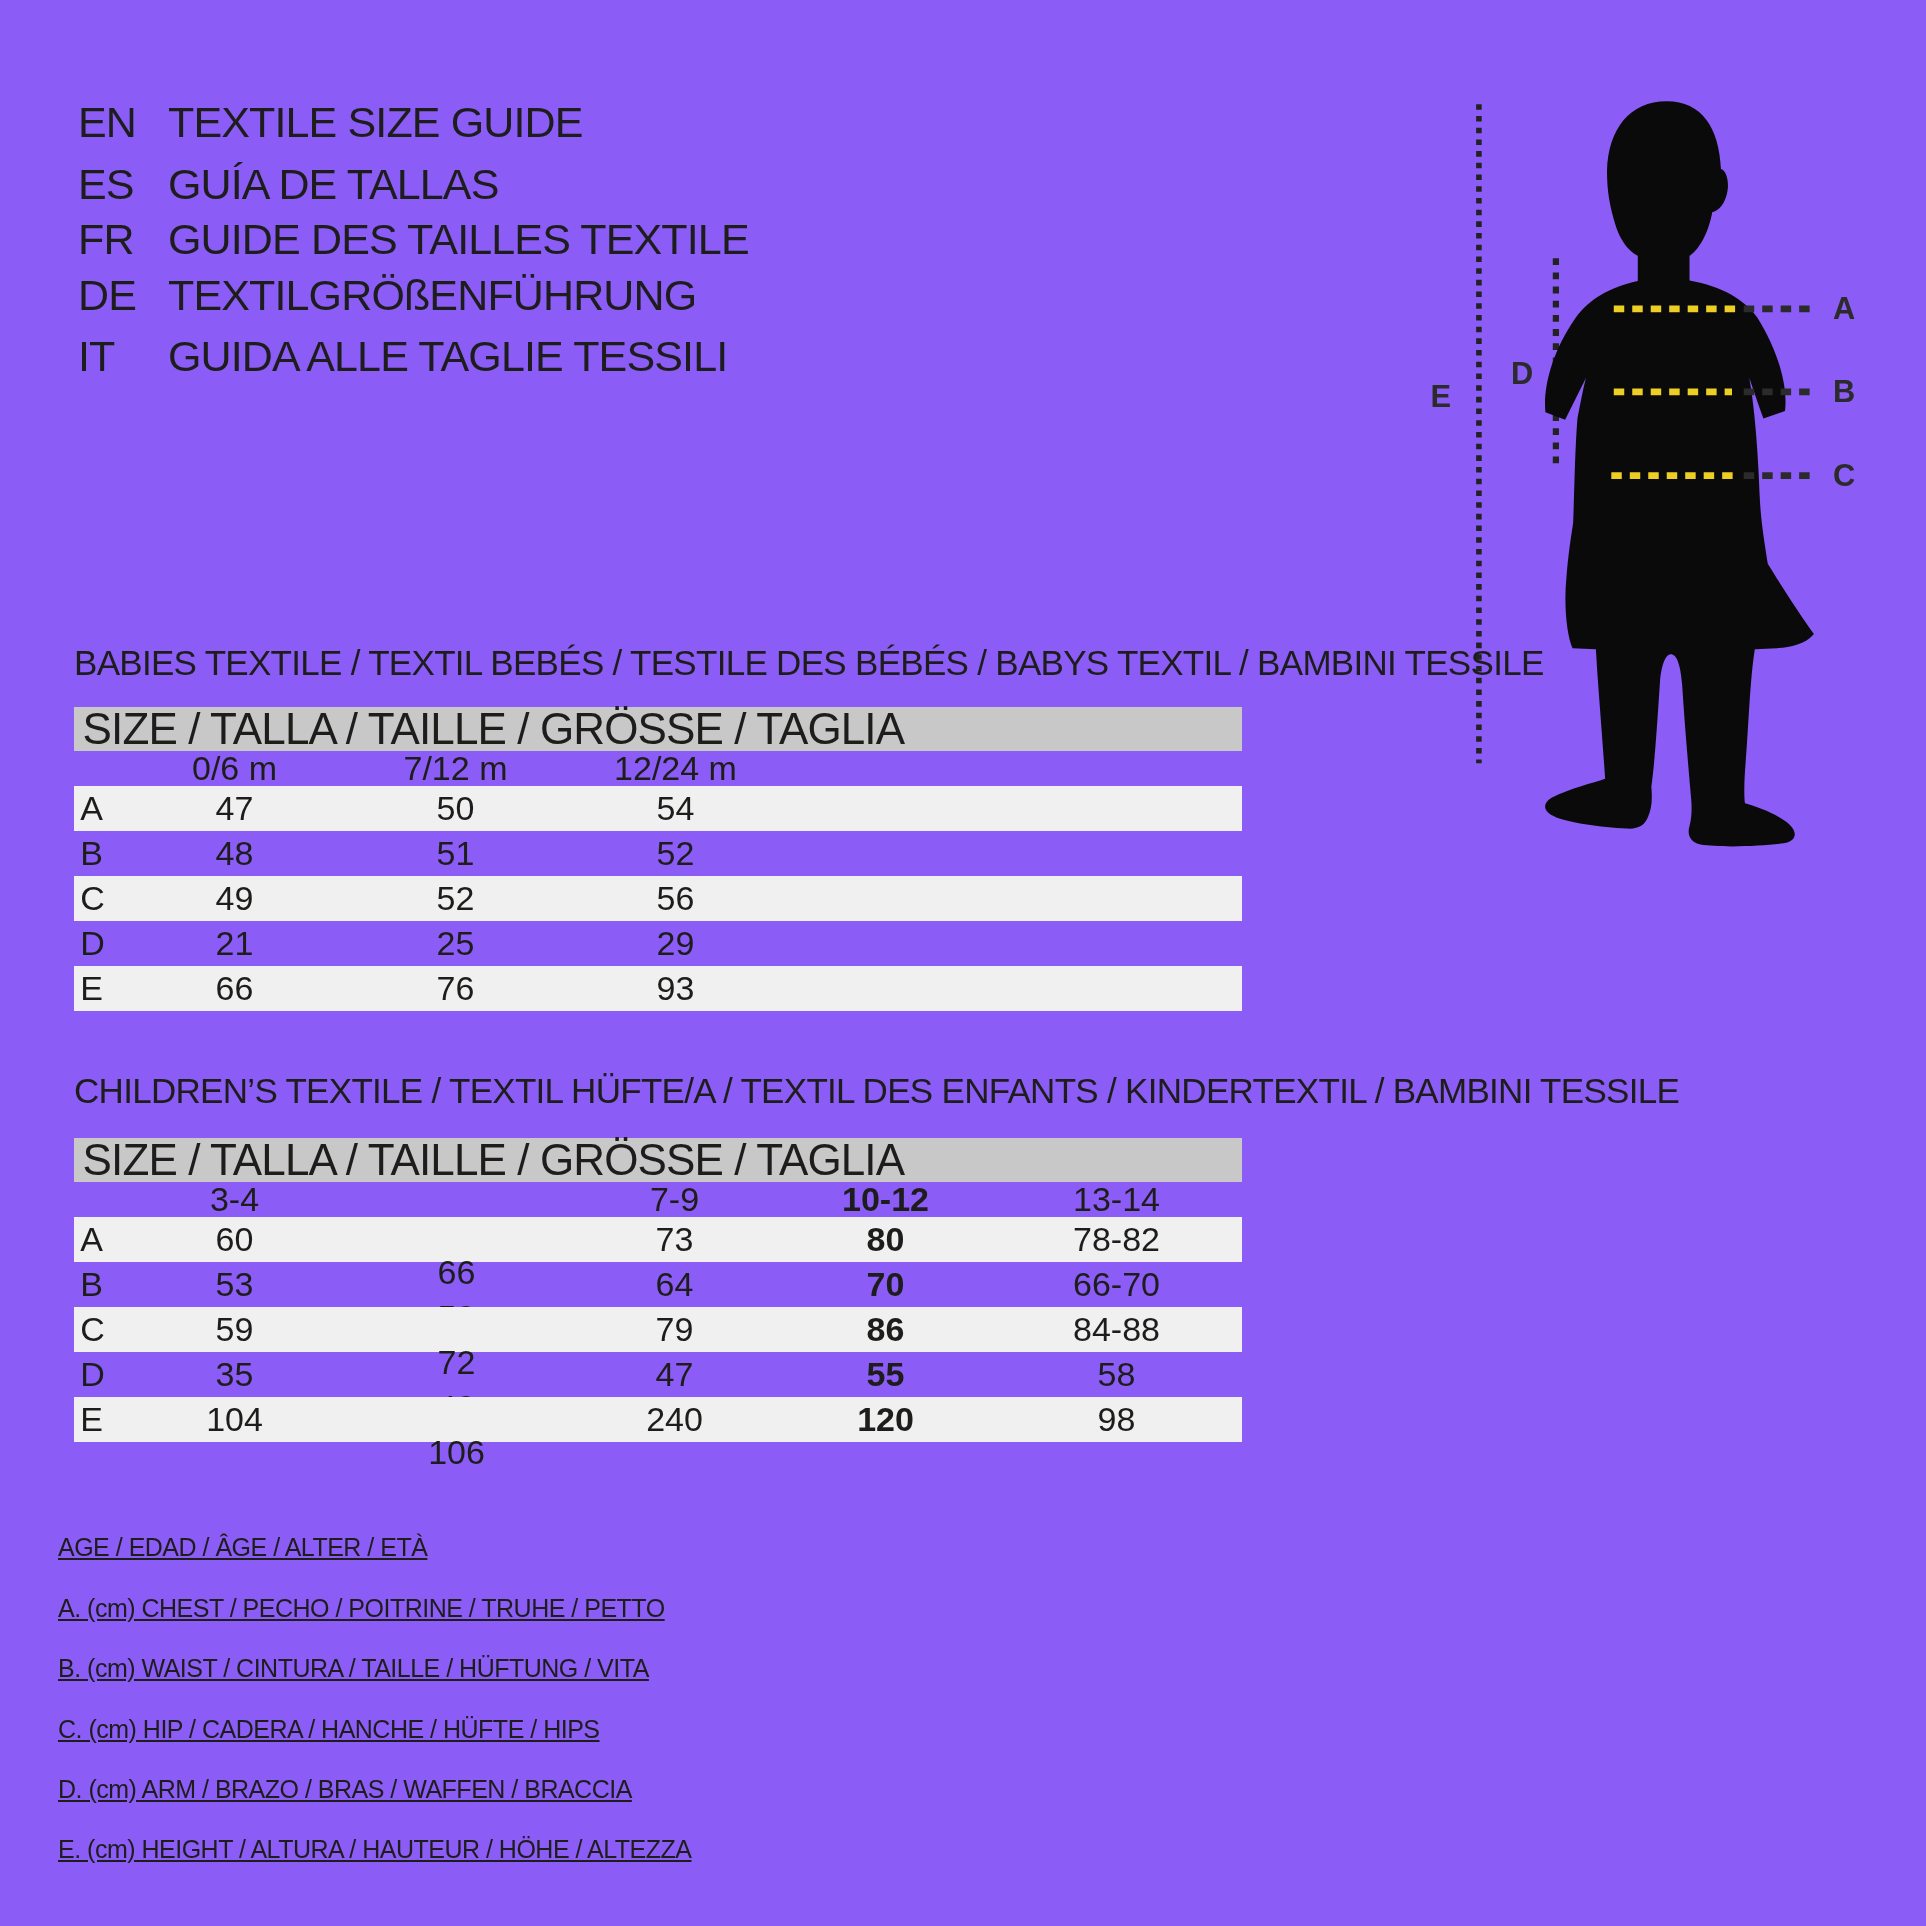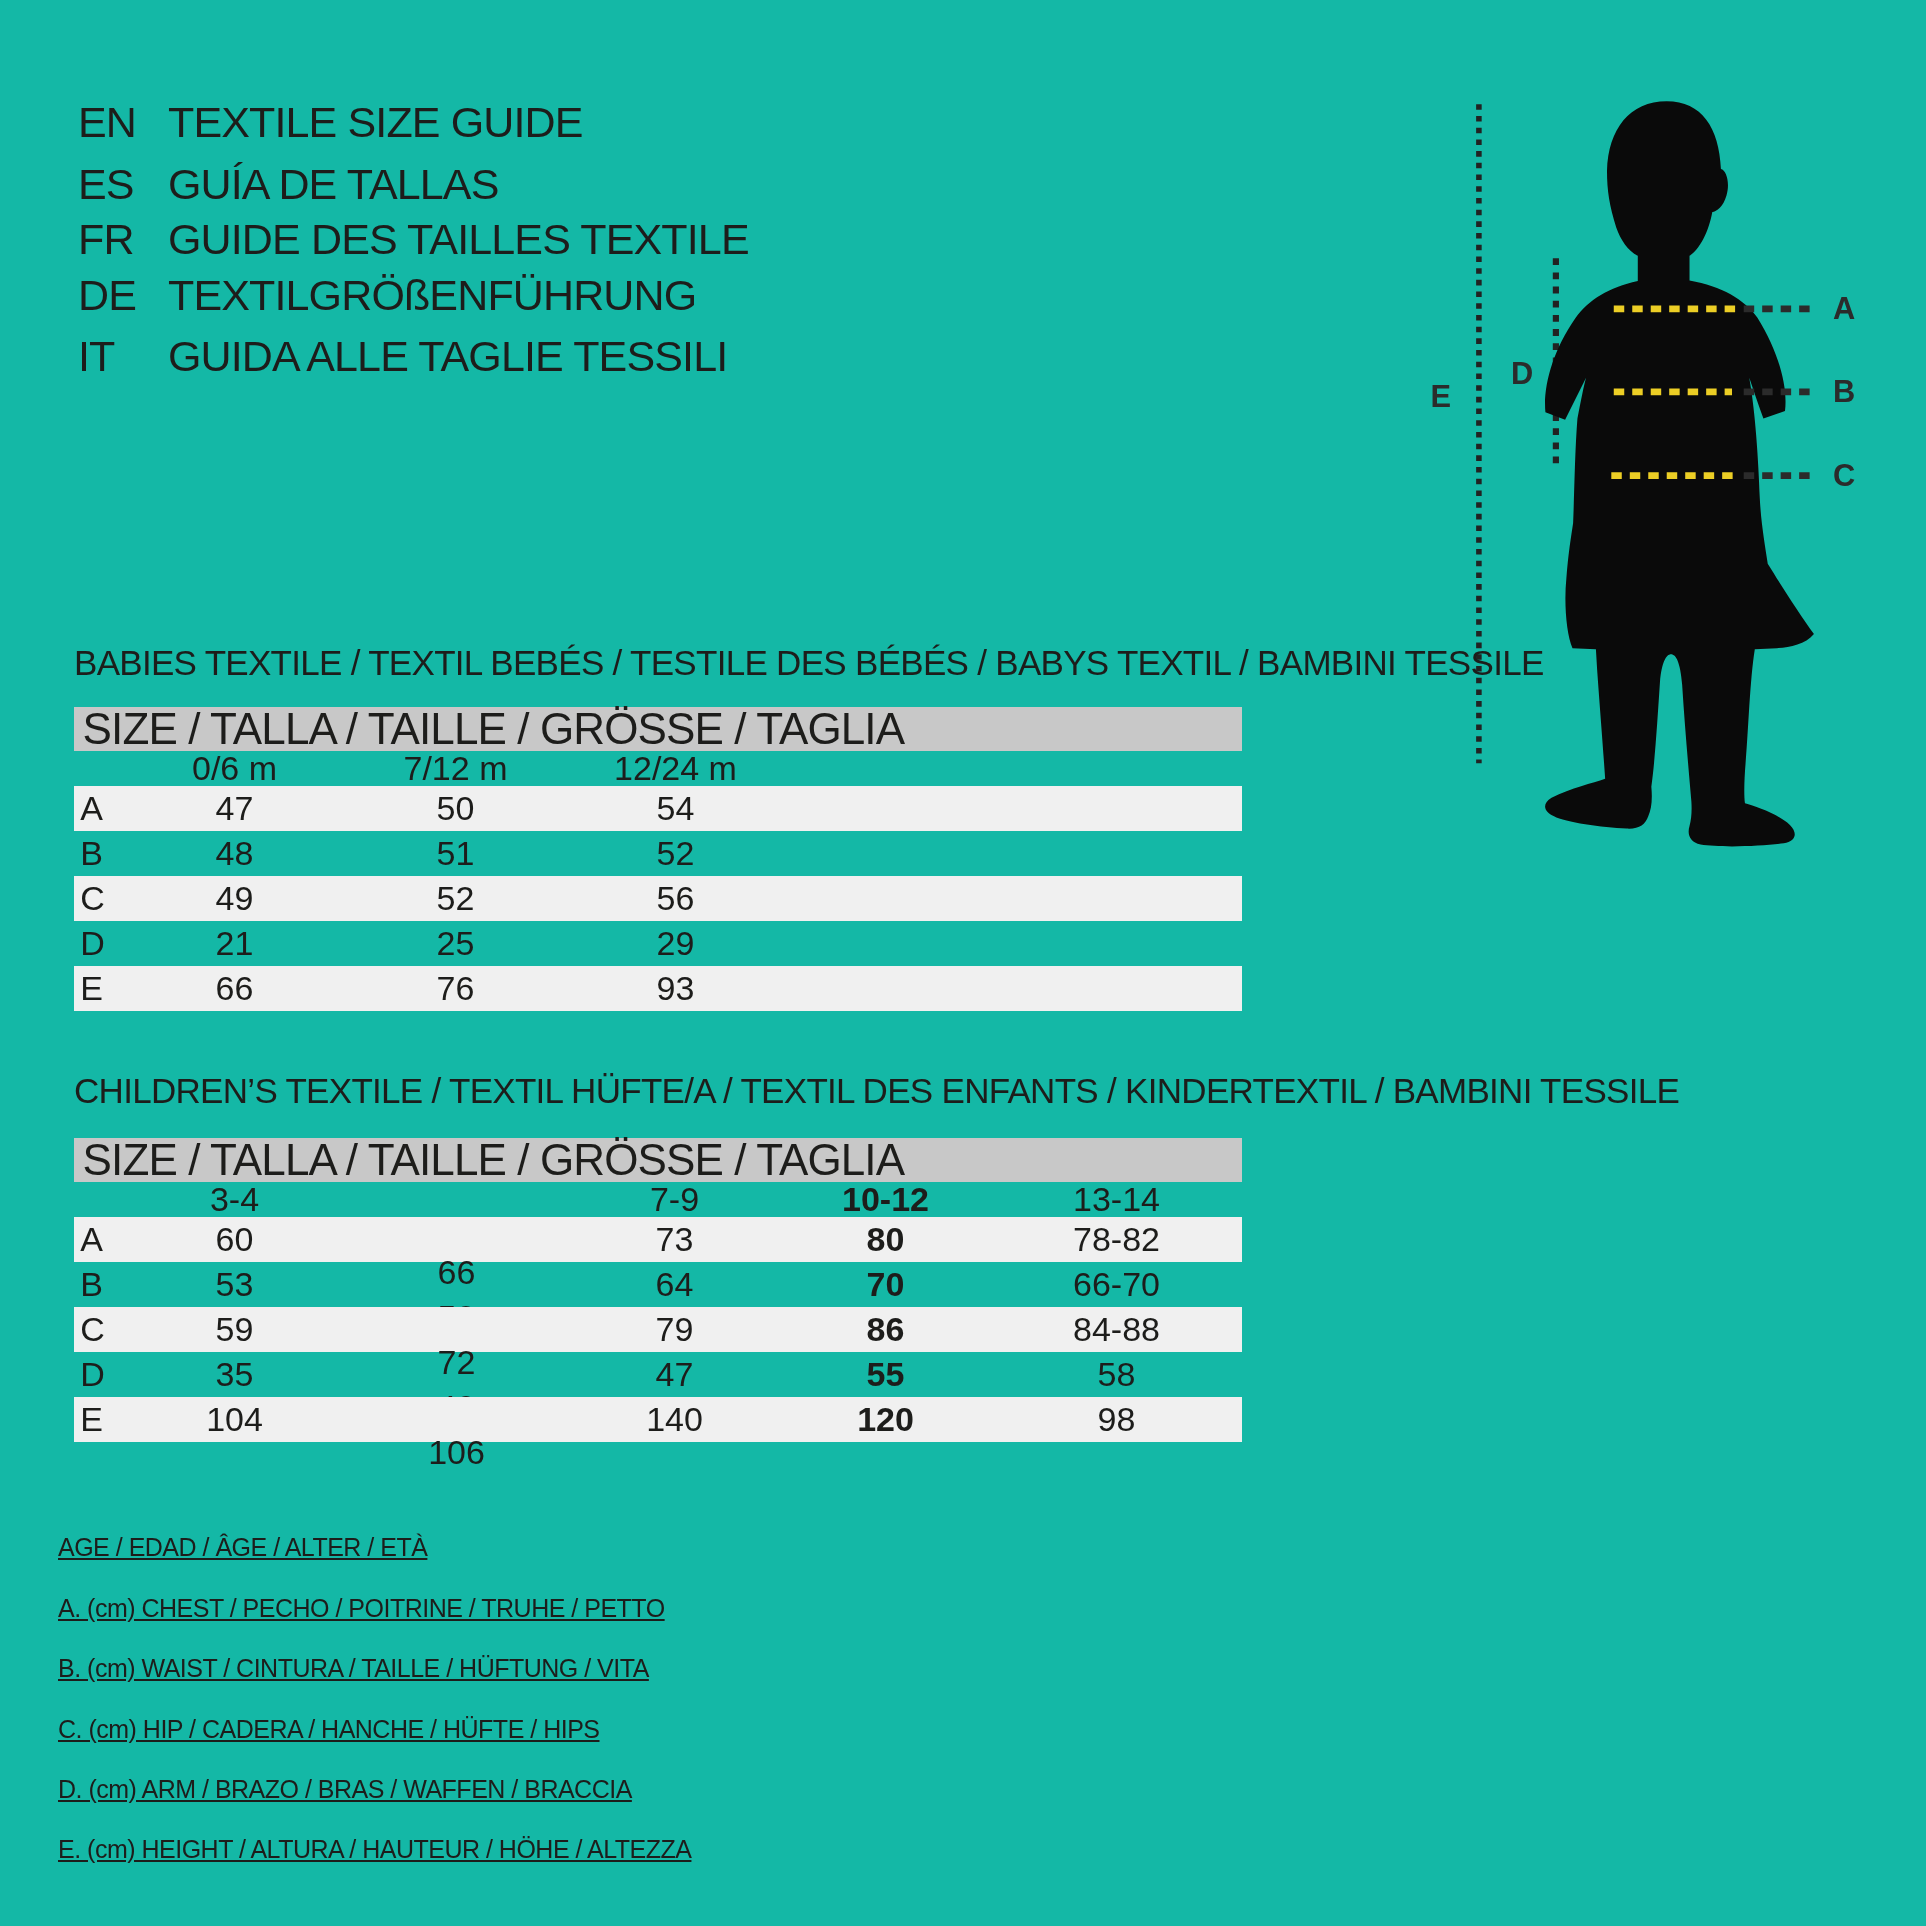--- a/index.html
+++ b/index.html
@@ -1,17 +1,17 @@
 <!DOCTYPE html>
 <html style="font-size:10px"><head>
 <meta charset="utf-8">
 <style>
   html,body{margin:0;padding:0;background:#ffffff;}
   #canvas{
-    position:relative;width:1926px;height:1926px;background:#14b8a6;overflow:hidden;
+    position:relative;width:1926px;height:1926px;background:#8b5cf6;overflow:hidden;
     font-family:"Liberation Sans", sans-serif;color:#1d1d1b;
   }
   
   .lang-row{position:absolute;left:78px;font-size:43px;line-height:1;letter-spacing:-0.02em;white-space:nowrap;}
   .lang-row .code{display:inline-block;width:90px;}
   
   .section-title{position:absolute;left:74px;font-size:35px;line-height:1;letter-spacing:-0.02em;white-space:nowrap;}
   
   .size-table{position:absolute;left:74px;width:1168px;}
   .size-bar{height:44px;background:#c8c8c8;display:flex;align-items:center;}
@@ -211,21 +211,21 @@
       <span class="cell k-c0">35</span>
       <span class="cell k-c1">40</span>
       <span class="cell k-c2">47</span>
       <span class="cell k-c3">55</span>
       <span class="cell k-c4">58</span>
     </div>
     <div class="trow shade">
       <span class="rowlabel">E</span>
       <span class="cell k-c0">104</span>
       <span class="cell k-c1">106</span>
-      <span class="cell k-c2">140</span>
+      <span class="cell k-c2">240</span>
       <span class="cell k-c3">120</span>
       <span class="cell k-c4">98</span>
     </div>
   </div>
 
   <div class="legend-line" style="top:1535px">AGE / EDAD / ÂGE / ALTER / ETÀ</div>
   <div class="legend-line" style="top:1596px">A. (cm) CHEST / PECHO / POITRINE / TRUHE / PETTO</div>
   <div class="legend-line" style="top:1656px">B. (cm) WAIST / CINTURA / TAILLE / HÜFTUNG / VITA</div>
   <div class="legend-line" style="top:1717px">C. (cm) HIP / CADERA / HANCHE / HÜFTE / HIPS</div>
   <div class="legend-line" style="top:1777px">D. (cm) ARM / BRAZO / BRAS / WAFFEN / BRACCIA</div>

